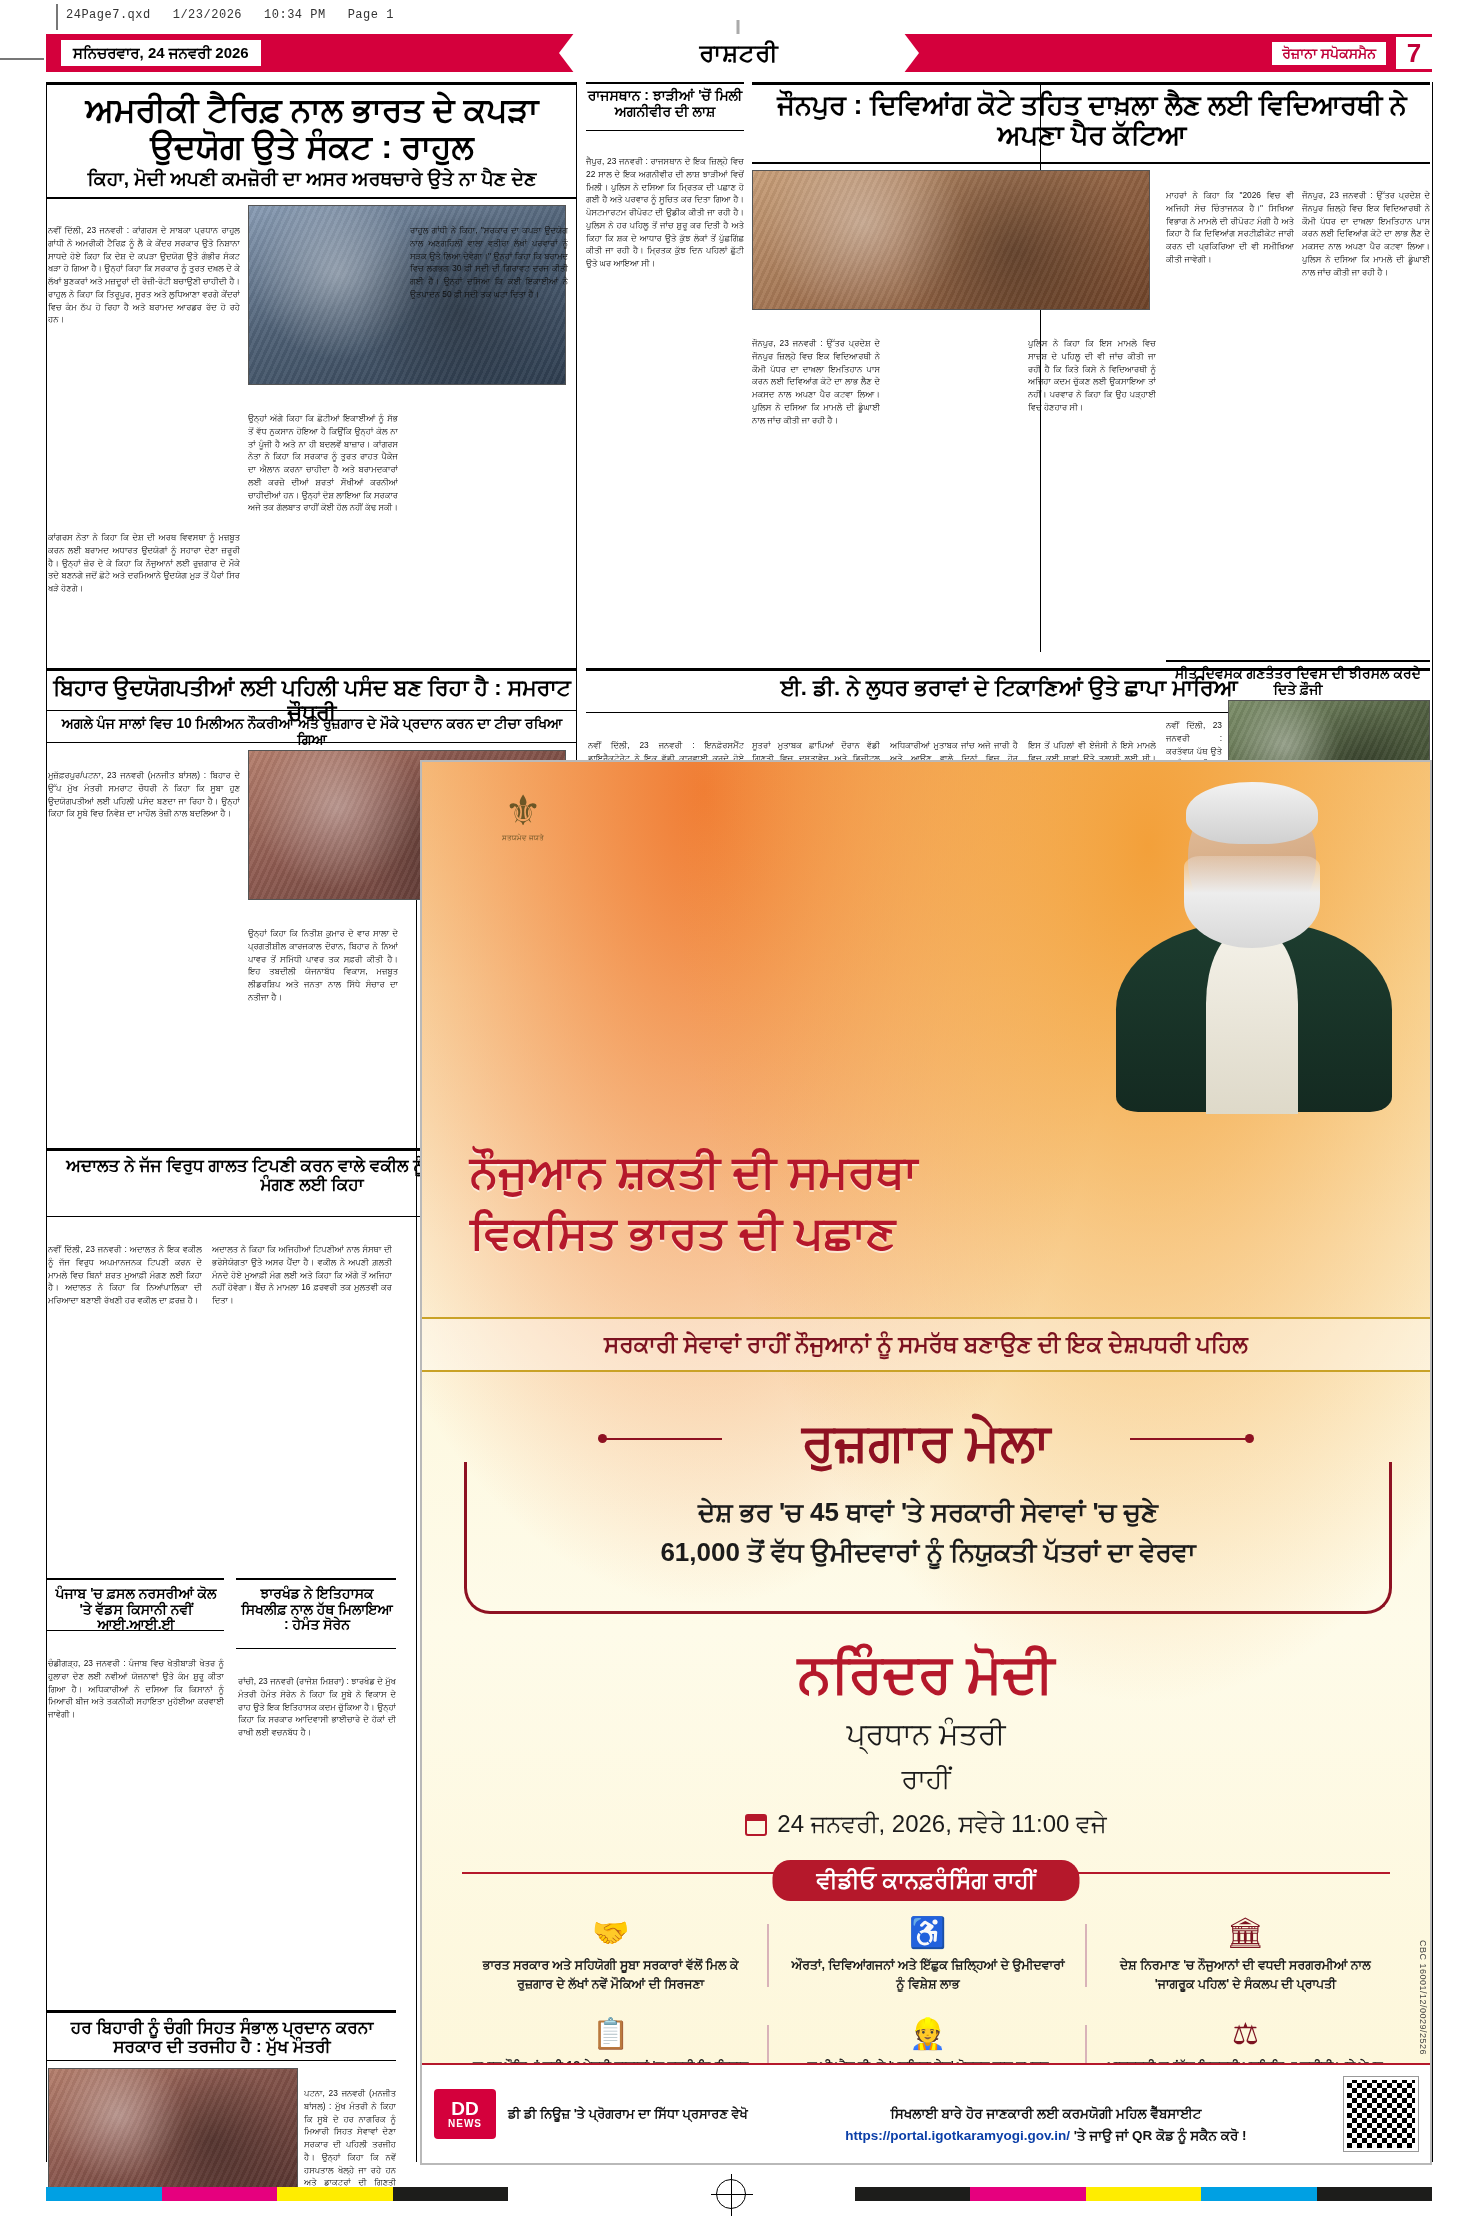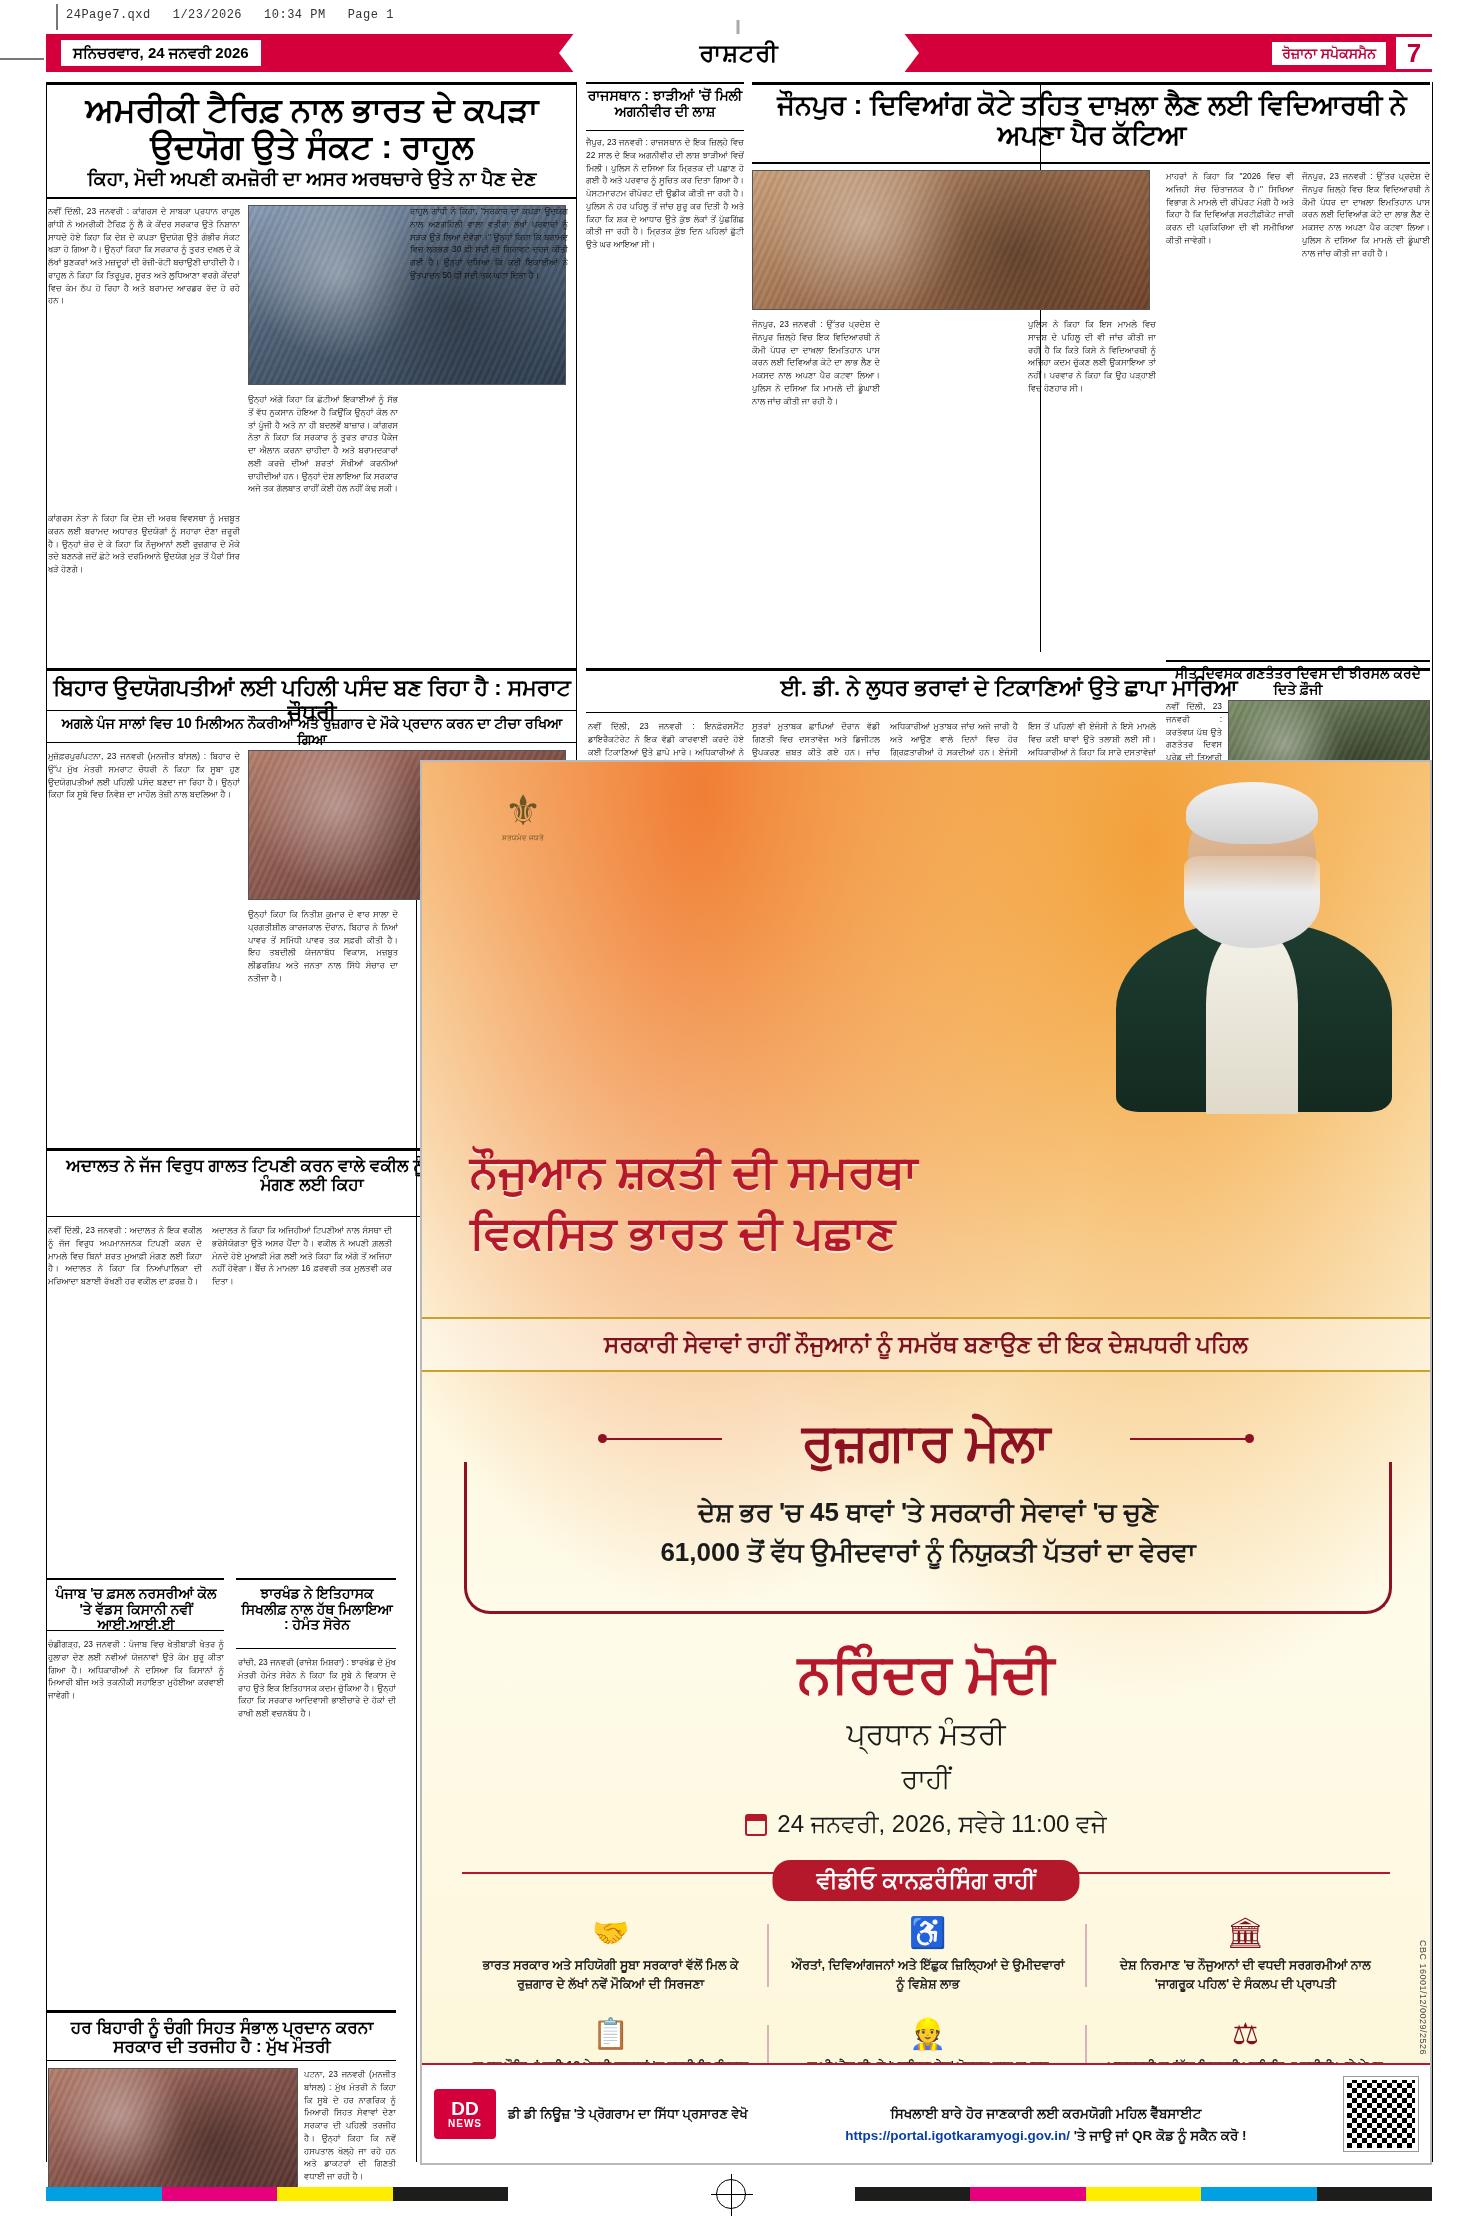--- a/index.html
+++ b/index.html
@@ -73,20 +73,21 @@
   .hl.md{ font-size:22px; }
   .hl.sm{ font-size:17px; }
   .hl.xs{ font-size:14px; }
 
   .subhl{ font-size:19px; font-weight:bold; text-align:center; line-height:1.15;}
 
   .body-col{
     font-size:8.4px; line-height:1.52; text-align:justify; color:#111;
     column-gap:9px; overflow:hidden; word-break:break-word;
     hyphens:auto;
+    margin-top:19px;
   }
   .photo{
     background:linear-gradient(160deg,#8a9db5,#4f6176 45%,#2d3c4e);
     border:1px solid #555; overflow:hidden; position:relative;
   }
   .photo.warm{ background:linear-gradient(150deg,#c9a07a,#9a6b4a 50%,#6d4228); }
   .photo.green{ background:linear-gradient(150deg,#7d8f6a,#4f5d3f 55%,#38422c); }
   .photo.crowd{ background:linear-gradient(150deg,#b57f6d,#8d5a50 40%,#55332f); }
   .photo::after{
     content:""; position:absolute; inset:0;

